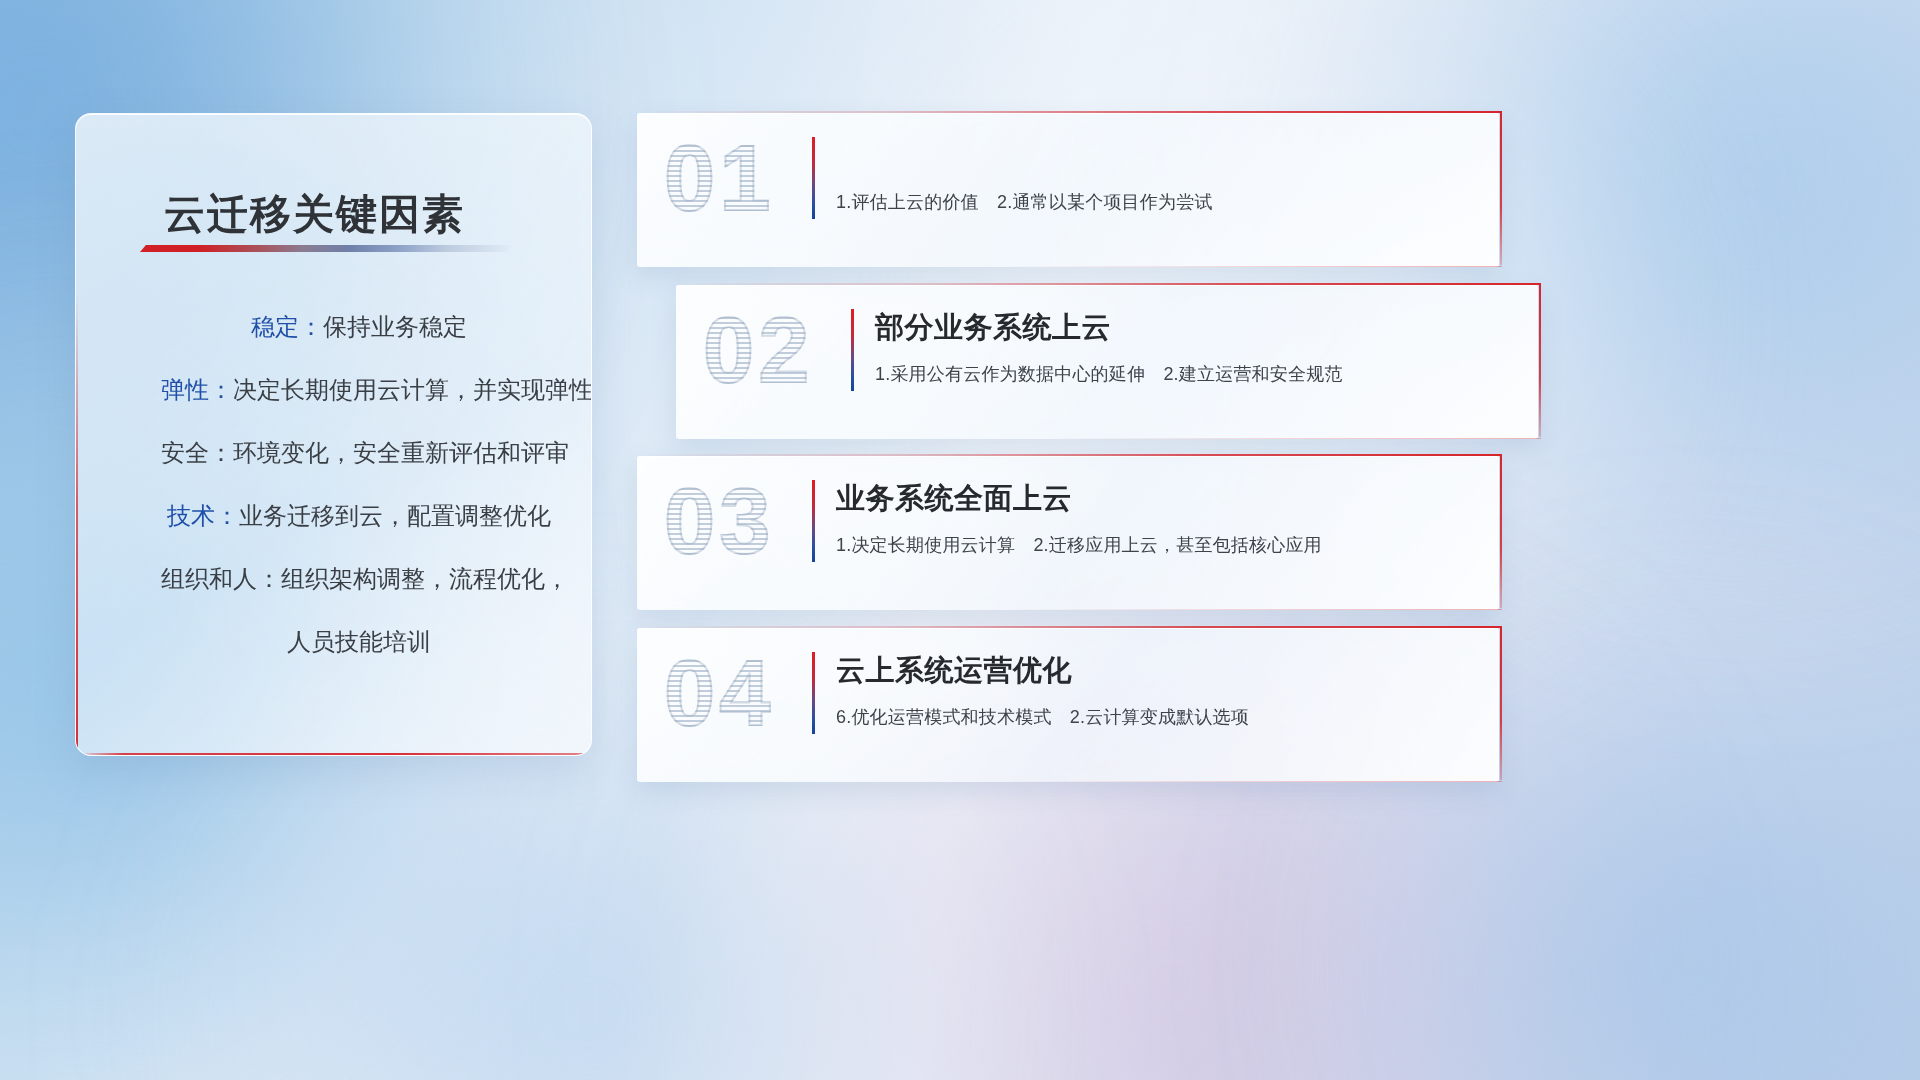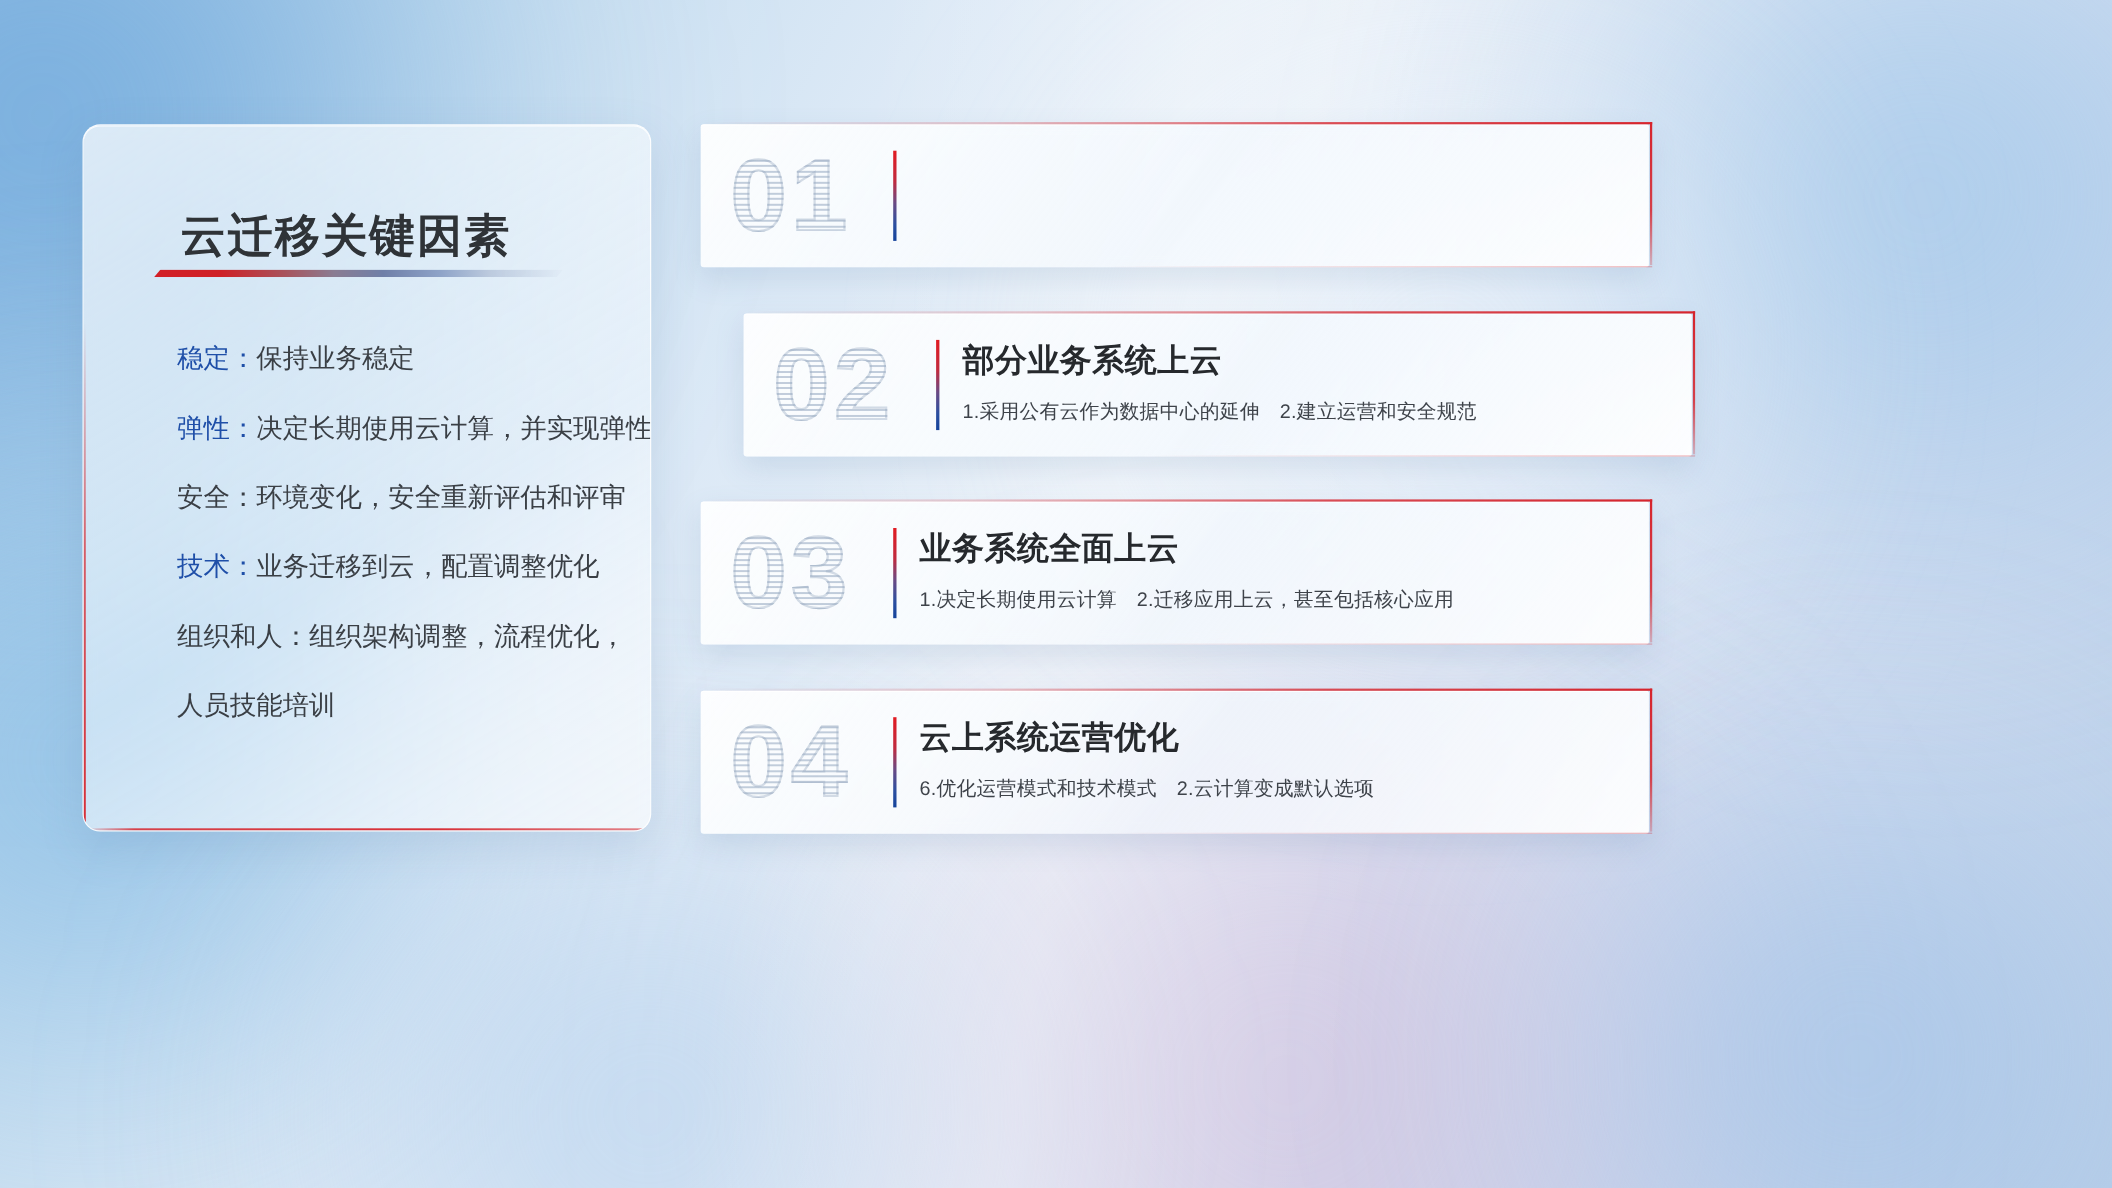--- a/index.html
+++ b/index.html
@@ -82,29 +82,30 @@
        #d21f26 0%, #cf2026 16%, #a8535c 32%, #8a7c92 44%,
        #6f7fa8 56%, #8ea3c8 70%, #bccade 82%, rgba(220,230,242,0.25) 100%);
     clip-path:polygon(1.6% 0, 100% 0, 98.4% 100%, 0% 100%);
   }
   #factor-list {
     position:absolute; left:85px; top:198px; right:34px;
   }
   .factor-row {
     font-size:24px; line-height:30px; color:#3a3f45; margin-bottom:33px;
     white-space:nowrap;
+    text-align:center;
   }
   .factor-row:last-child { margin-bottom:0; }
   .factor-key { color:#3a3f45; }
   .factor-key.accent { color:#1f4fa8; }
   .factor-val { color:#3a3f45; }
 
   
   .step-card {
-    position:absolute; left:637px; width:862px; height:130px;
+    position:absolute; left:637px; width:862px; height:154px;
     background:linear-gradient(127deg,
        rgba(255,255,255,0.92) 0%,
        rgba(252,254,255,0.80) 26%,
        rgba(244,249,254,0.66) 52%,
        rgba(251,253,255,0.82) 78%,
        rgba(255,255,255,0.94) 100%);
     border-radius:3px;
     box-shadow:0 10px 26px rgba(88,122,168,0.16), inset 0 1px 0 rgba(255,255,255,0.85);
     backdrop-filter:blur(5px);
     overflow:visible;
@@ -181,20 +182,21 @@
       </div>
   </section>
 
   <div id="step-cards">
       <section class="step-card" style="top: 113px;">
         <div class="accent-top"></div>
         <div class="accent-right"></div>
         <div class="accent-bottom"></div>
         <div class="step-num">01</div>
         <div class="step-divider"></div>
+        <div class="step-desc">1.评估上云的价值　2.通常以某个项目作为尝试</div>
       </section>
       <section class="step-card" style="top: 285px; margin-left: 39px;">
         <div class="accent-top"></div>
         <div class="accent-right"></div>
         <div class="accent-bottom"></div>
         <div class="step-num">02</div>
         <div class="step-divider"></div>
         <div class="step-title">部分业务系统上云</div>
         <div class="step-desc">1.采用公有云作为数据中心的延伸　2.建立运营和安全规范</div>
       </section>

